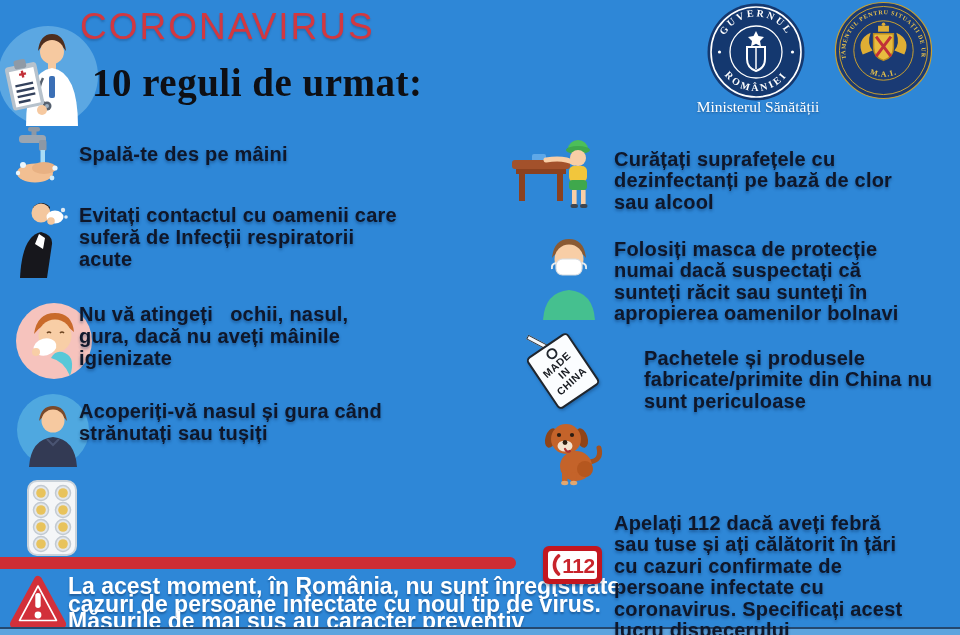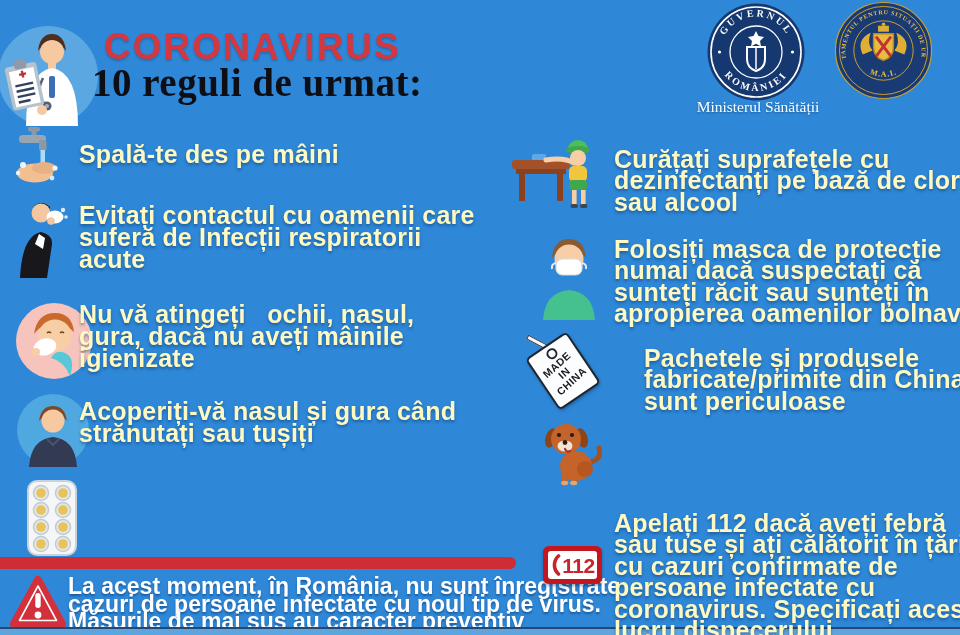--- a/index.html
+++ b/index.html
@@ -3,32 +3,31 @@
 <meta charset="utf-8">
 <style>
   html,body{margin:0;padding:0;}
   .poster{
     position:relative;width:960px;height:635px;overflow:hidden;
     background:#2E87D7;
     font-family:"Liberation Sans",sans-serif;
   }
   .abs{position:absolute;}
   .title{
-    position:absolute;left:104px;top:6px;
-    font-size:37px;font-weight:700;letter-spacing:2px;color:#D23840;
+    position:absolute;left:80px;top:6px;
+    font-size:37px;font-weight:400;letter-spacing:2px;color:#D23840;
     text-shadow:0 2px 2px rgba(10,40,80,.25);
-    margin-top:20px;
   }
   .subtitle{
     position:absolute;left:92px;top:60px;
     font-size:39px;font-weight:800;letter-spacing:0.5px;color:#0E0F14;font-family:Liberation Serif, serif;
   }
   .rtext{
-    position:absolute;color:#fef9c3;font-weight:700;
-    font-size:25px;line-height:22px;white-space:pre;letter-spacing:0.2px;
+    position:absolute;color:#0f172a;font-weight:700;
+    font-size:20px;line-height:22px;white-space:pre;letter-spacing:0.2px;
     text-shadow:0 2px 3px rgba(8,45,90,.45);
   }
   .rtext.right{line-height:21.4px;margin-top:10px;}
   .redbar{
     position:absolute;left:0;top:557px;width:516px;height:12px;
     background:#CE2D35;border-radius:0 6px 6px 0;
   }
   .warntext{
     position:absolute;left:68px;top:578px;color:#fff;font-weight:700;
     font-size:23px;line-height:17.5px;white-space:pre;

